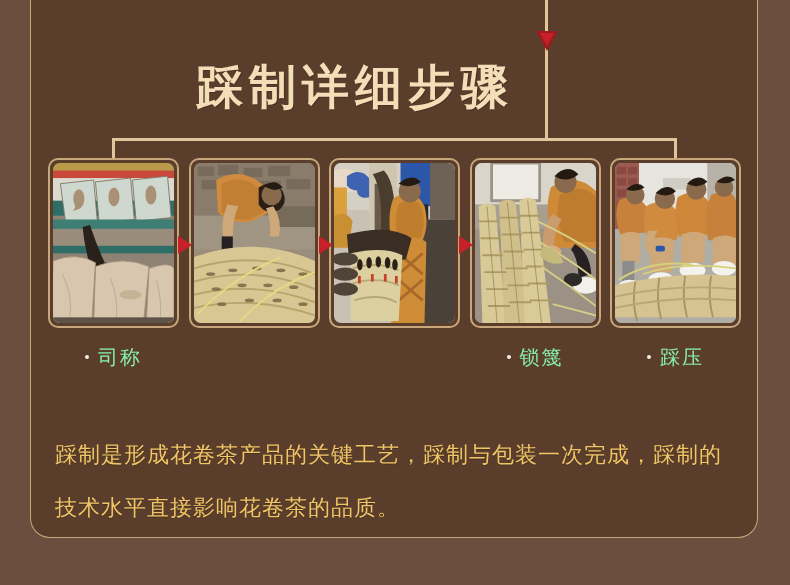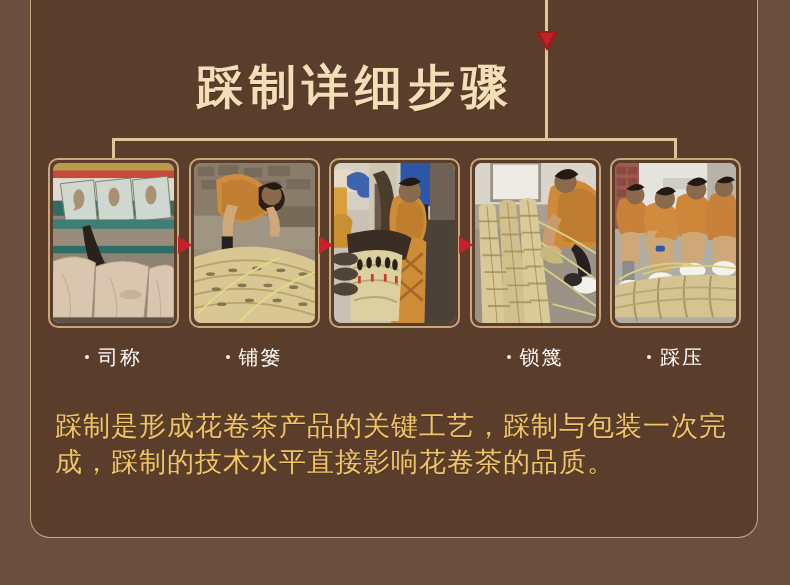--- a/index.html
+++ b/index.html
@@ -105,43 +105,43 @@
     width:0;height:0;
     border-top:9px solid transparent;
     border-bottom:9px solid transparent;
     border-left:14px solid #C8202A;
     z-index:4;
   }
   .step:last-child .arrow{display:none;}
   .caption{
     margin-top:16px;
     text-align:center;
-    color:#ffffff;
+    color:#86efac;
     font-size:20px;
     letter-spacing:2px;
     white-space:nowrap;
   }
   .caption .dot{
     display:inline-block;
     width:4px;height:4px;
     border-radius:50%;
     background:#F4EFE8;
     vertical-align:middle;
     margin-right:9px;
     position:relative;
     top:-2px;
   }
   
   #body-text{
     position:absolute;
-    left:55px;top:408px;
+    left:55px;top:428px;
     width:680px;
     color:#F0C566;
-    font-size:27px;
-    line-height:36px;
+    font-size:22px;
+    line-height:53px;
     letter-spacing:1px;
     text-shadow:0 1px 0 rgba(0,0,0,.2);
   }
 </style>
 </head>
 <body>
 
 <div id="panel"></div>
 
 <div id="connector-line"></div>
@@ -248,21 +248,20 @@
               <ellipse cx="118" cy="150" rx="5" ry="2"></ellipse>
           </g>
           <g stroke="#E4DA84" stroke-width="2" fill="none">
             <path d="M4 160 q40 -40 90 -60"></path>
             <path d="M50 168 q34 -36 81 -52"></path>
           </g>
         </svg>
       </div>
     </div>
     <div class="arrow"></div>
-    <div class="caption"><span class="dot"></span><span>铺篓</span></div>
   </div>
 
   <div class="step">
     <div class="card">
       <div class="photo">
         <svg viewBox="0 0 131 170" preserveAspectRatio="none">
           <rect width="131" height="170" fill="#C9C2B4"></rect>
           <rect x="0" y="0" width="131" height="50" fill="#D6D0C4"></rect>
           <rect x="72" y="0" width="36" height="46" fill="#2C57A8"></rect>
           <rect x="104" y="0" width="27" height="60" fill="#6E6256"></rect>

